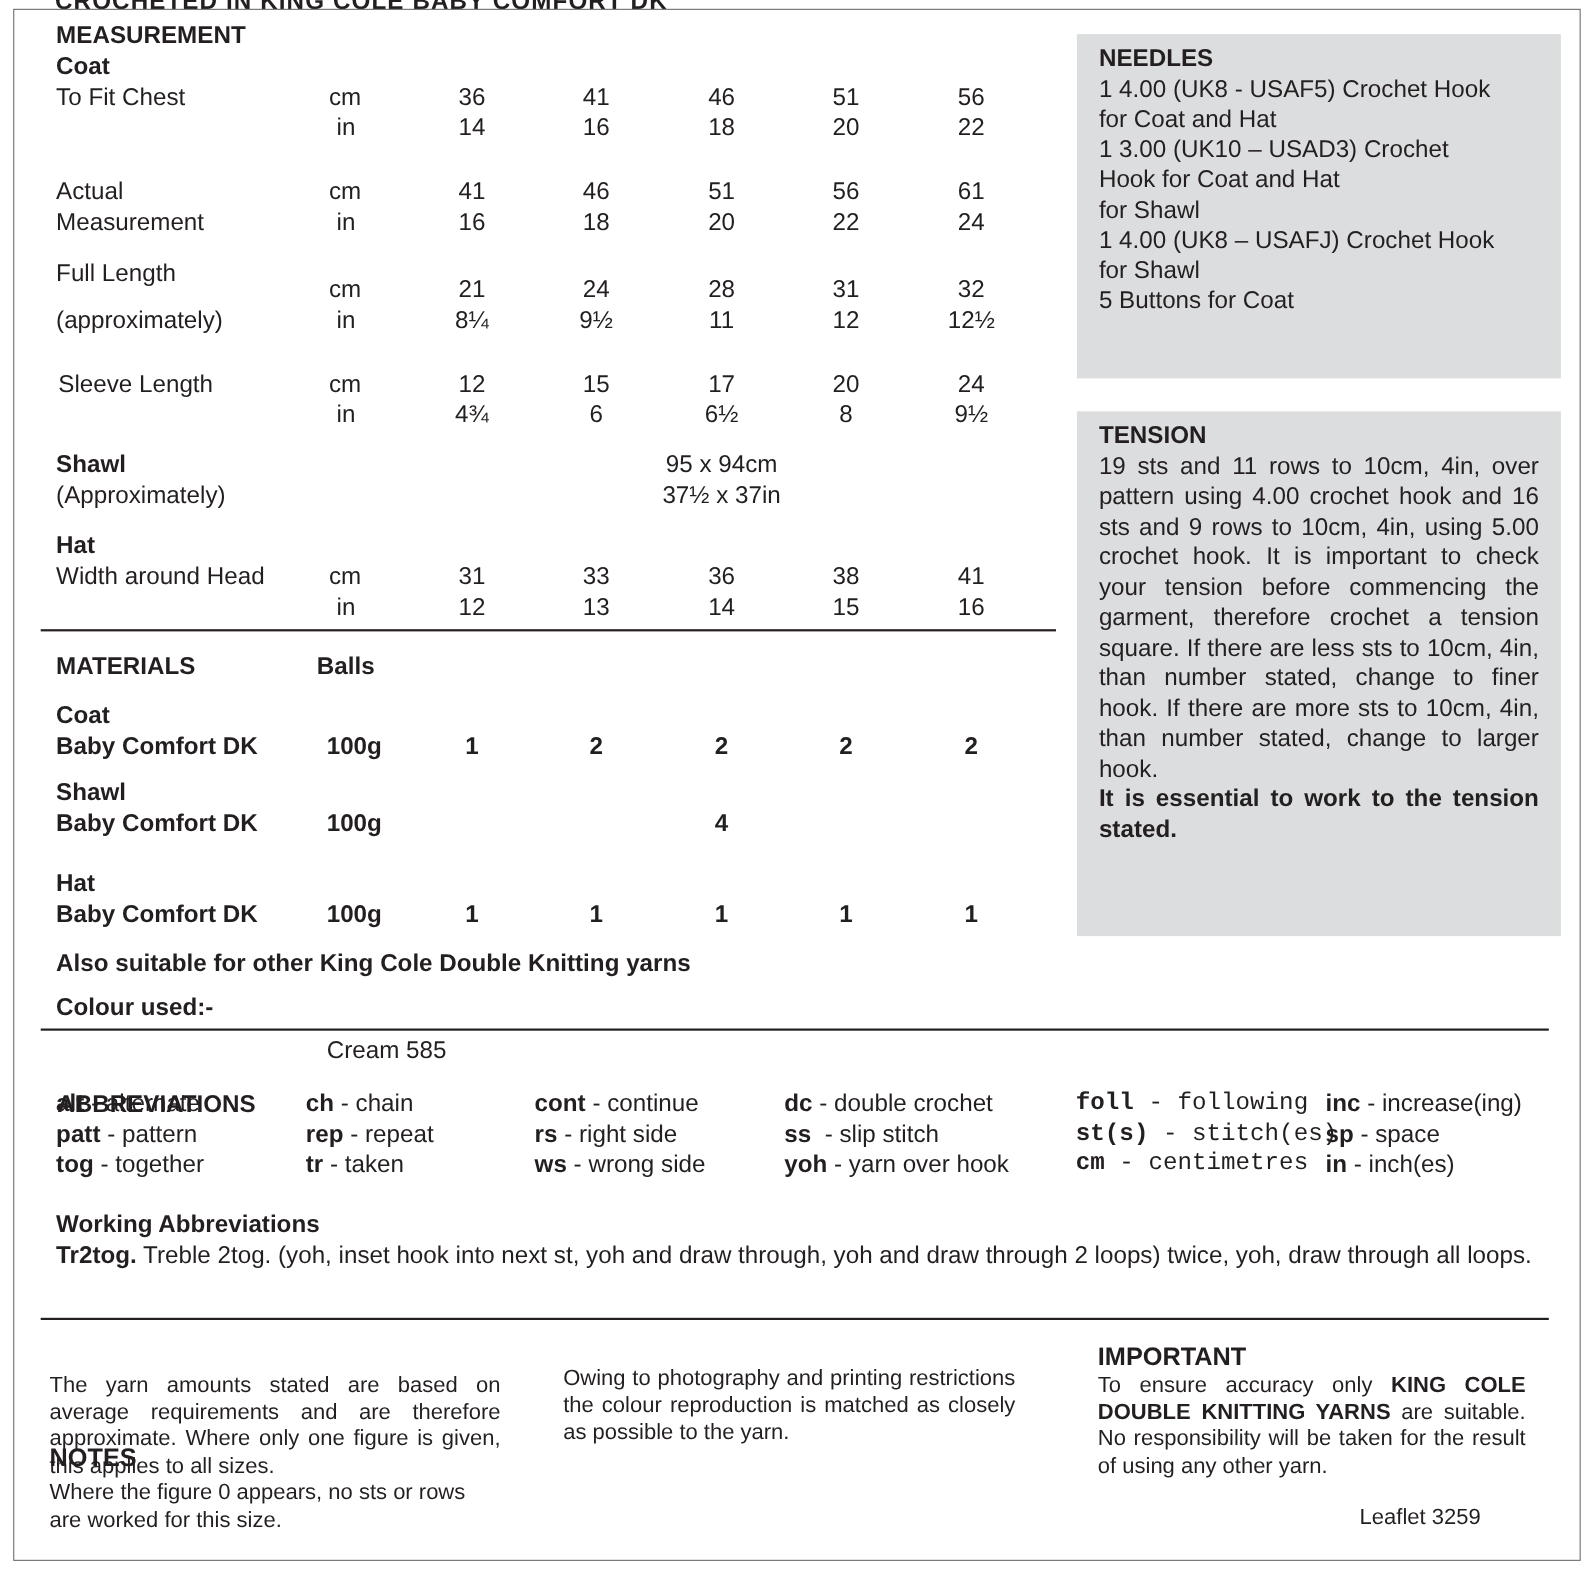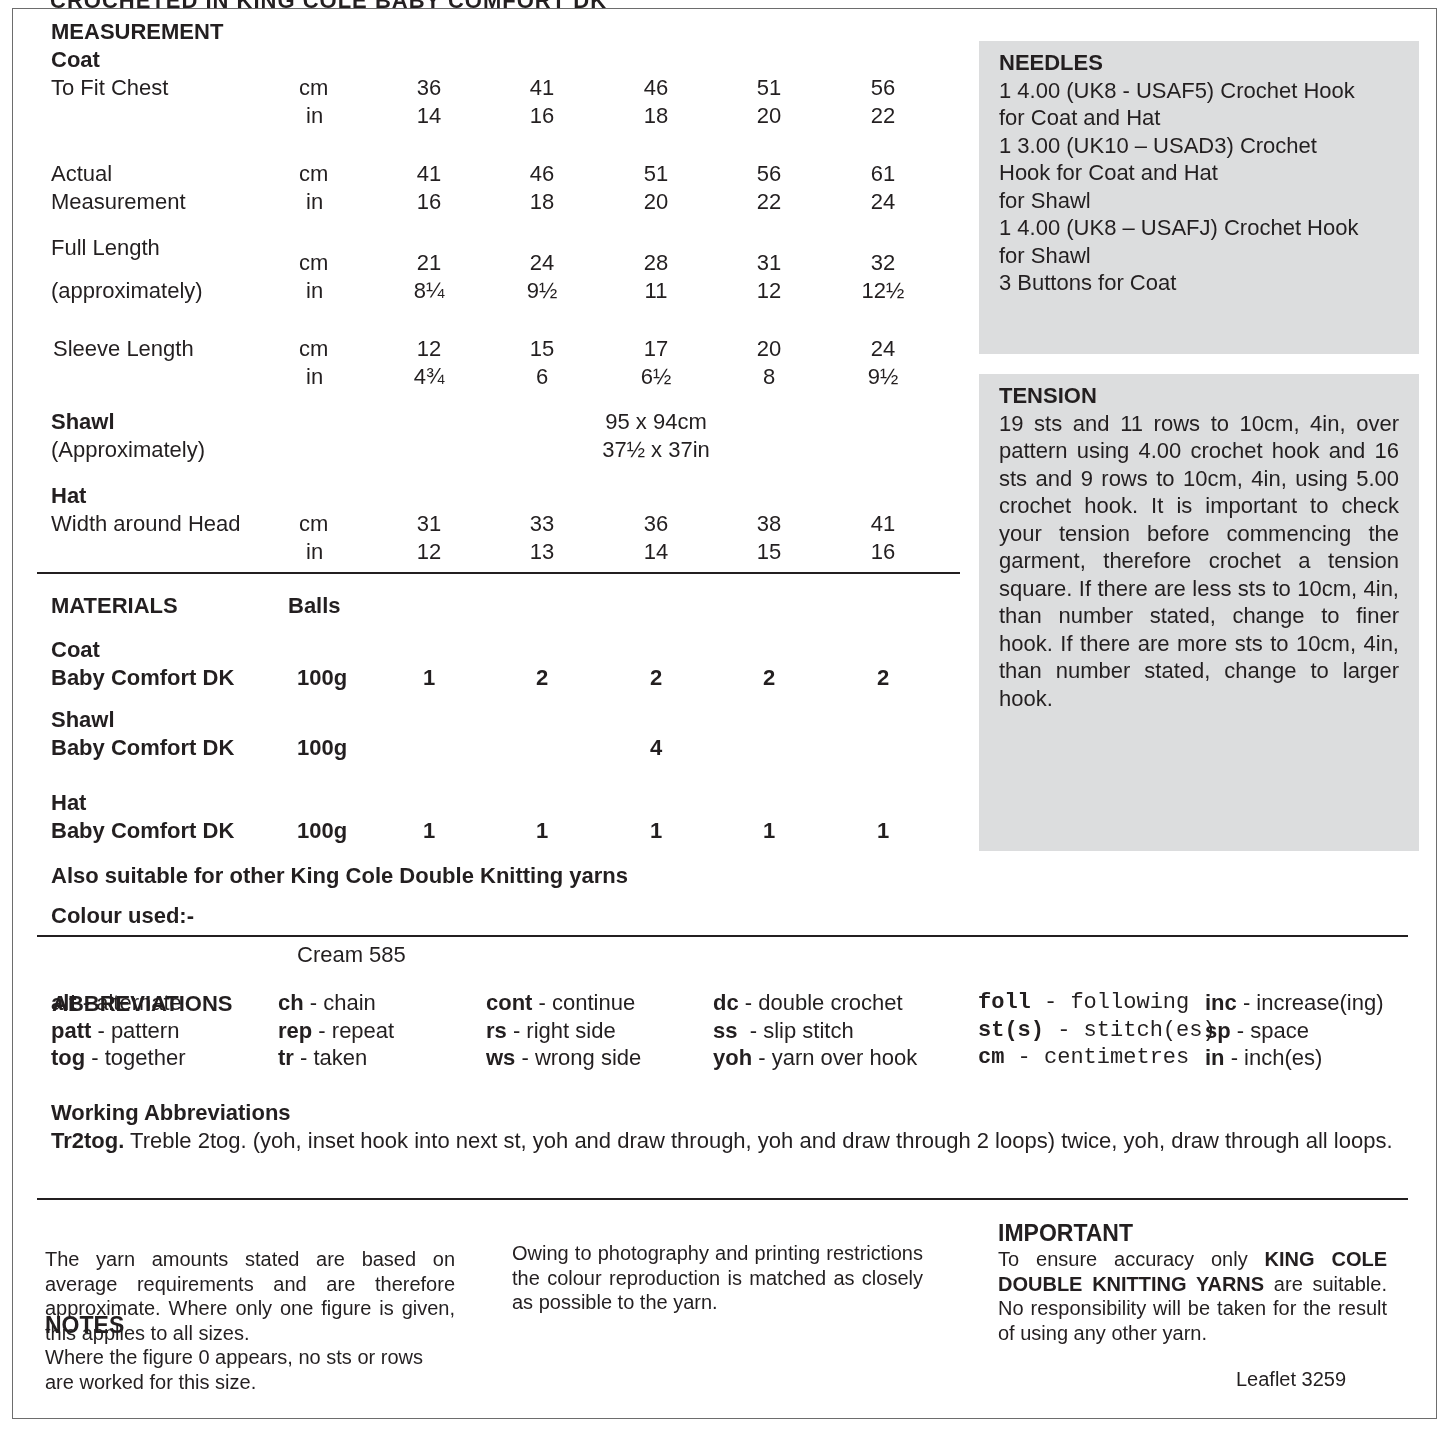--- a/index.html
+++ b/index.html
@@ -132,40 +132,41 @@
     <div class="abs t b c" style="left:626px;top:817px;">1</div>
     <div class="abs t b c" style="left:739px;top:817px;">1</div>
     <div class="abs t b c" style="left:853px;top:817px;">1</div>
   </div>
 <div class="abs t b" style="left:51px;top:862px;">Also suitable for other King Cole Double Knitting yarns</div>
 <div class="abs t b" style="left:51px;top:902px;">Colour used:-</div>
 <div class="abs t" style="left:297px;top:941px;">Cream 585</div>
 
 <div class="rule" style="left:37px;top:935px;width:1371px;"></div>
 
-<div class="graybox" style="left:979px;top:41px;width:440px;height:313px;">
+<div class="graybox" style="left:979px;top:31px;width:440px;height:313px;">
   <div class="box-inner">
     <div class="b">NEEDLES</div>
     <div id="needle-lines">
         <div style="white-space:nowrap;">1 4.00 (UK8 - USAF5) Crochet Hook</div>
         <div style="white-space:nowrap;">for Coat and Hat</div>
         <div style="white-space:nowrap;">1 3.00 (UK10 – USAD3) Crochet</div>
         <div style="white-space:nowrap;">Hook for Coat and Hat</div>
         <div style="white-space:nowrap;">for Shawl</div>
         <div style="white-space:nowrap;">1 4.00 (UK8 – USAFJ) Crochet Hook</div>
         <div style="white-space:nowrap;">for Shawl</div>
-        <div style="white-space:nowrap;">3 Buttons for Coat</div>
+        <div style="white-space:nowrap;">5 Buttons for Coat</div>
       </div>
   </div>
 </div>
 
 <div class="graybox" style="left:979px;top:374px;width:440px;height:477px;">
   <div class="box-inner">
     <div class="b">TENSION</div>
     <div class="just" style="text-align-last:left;">19 sts and 11 rows to 10cm, 4in, over pattern using 4.00 crochet hook and 16 sts and 9 rows to 10cm, 4in, using 5.00 crochet hook.  It is important to check your tension before commencing the garment, therefore crochet a tension square. If there are less sts to 10cm, 4in, than number stated, change to finer hook. If there are more sts to 10cm, 4in, than number stated, change to larger hook.</div>
+    <div class="just b" style="text-align-last:left;">It is essential to work to the tension stated.</div>
   </div>
 </div>
 
 <div class="abs t b" style="left:52px;top:962px;margin-top:28px;">ABBREVIATIONS</div>
 <div id="abbr-cols">
     <div class="abbr-col" style="left:51px;top:989px;">
       <div><span class="b">alt</span><span style="white-space:pre;"> - alternate</span></div>
       <div><span class="b">patt</span><span style="white-space:pre;"> - pattern</span></div>
       <div><span class="b">tog</span><span style="white-space:pre;"> - together</span></div>
     </div>

